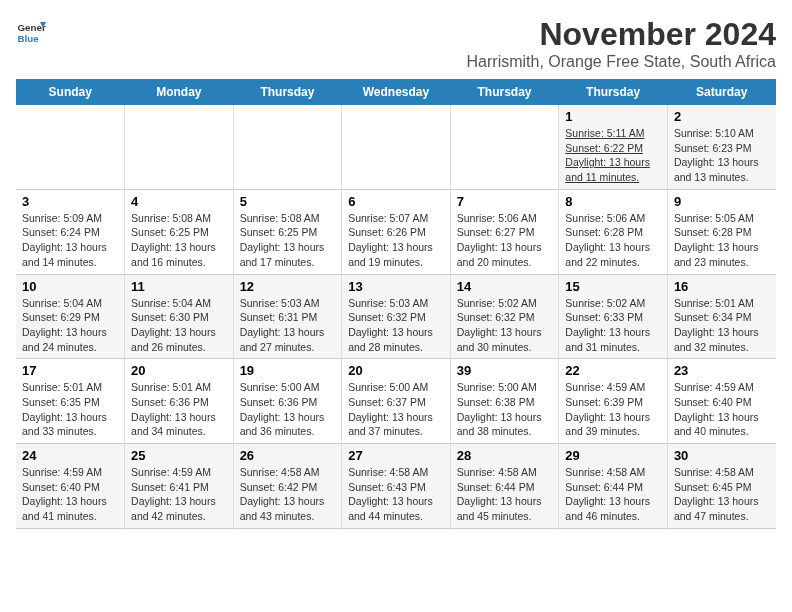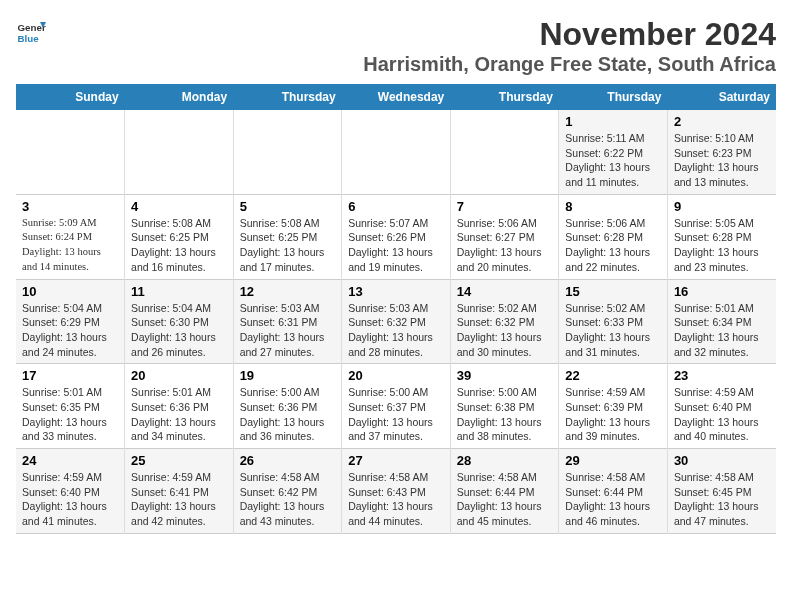--- a/index.html
+++ b/index.html
@@ -27,33 +27,33 @@
     }
     .title-area {
       text-align: right;
     }
     .title-area h1 {
       font-size: 32px;
       font-weight: bold;
       color: #333;
     }
     .title-area h2 {
-      font-size: 20px;
+      font-size: 16px;
       color: #555;
-      font-weight: bold;
+      font-weight: normal;
     }
     table {
       width: 100%;
       border-collapse: collapse;
       font-size: 11px;
     }
     thead tr th {
       background-color: #2980b9;
       color: white;
-      text-align: right;
+      text-align: center;
       padding: 6px 6px;
       font-size: 12px;
       font-weight: bold;
     }
     tbody tr {
       border-bottom: 1px solid #ccc;
     }
     tbody tr:nth-child(odd) {
       background-color: #f5f5f5;
     }
@@ -115,37 +115,37 @@
   </thead>
   <tbody id="calendar-body">
   <tr>
         <td class="empty-cell"></td>
         <td class="empty-cell"></td>
         <td class="empty-cell"></td>
         <td class="empty-cell"></td>
         <td class="empty-cell"></td>
         <td>
           <div class="day-num">1</div>
-          <div class="day-detail" style="white-space: pre-line;">Sunrise: 5:11 AM
+          <div class="day-detail" style="white-space: pre-line; text-decoration: underline;">Sunrise: 5:11 AM
 Sunset: 6:22 PM
 Daylight: 13 hours
 and 11 minutes.</div>
         </td>
         <td>
           <div class="day-num">2</div>
           <div class="day-detail" style="white-space: pre-line;">Sunrise: 5:10 AM
 Sunset: 6:23 PM
 Daylight: 13 hours
 and 13 minutes.</div>
         </td>
       </tr>
       <tr>
         <td>
           <div class="day-num">3</div>
-          <div class="day-detail" style="white-space: pre-line; font-family: Liberation Serif, serif;">Sunrise: 5:09 AM
+          <div class="day-detail" style="white-space: pre-line;">Sunrise: 5:09 AM
 Sunset: 6:24 PM
 Daylight: 13 hours
 and 14 minutes.</div>
         </td>
         <td>
           <div class="day-num">4</div>
           <div class="day-detail" style="white-space: pre-line;">Sunrise: 5:08 AM
 Sunset: 6:25 PM
 Daylight: 13 hours
 and 16 minutes.</div>

